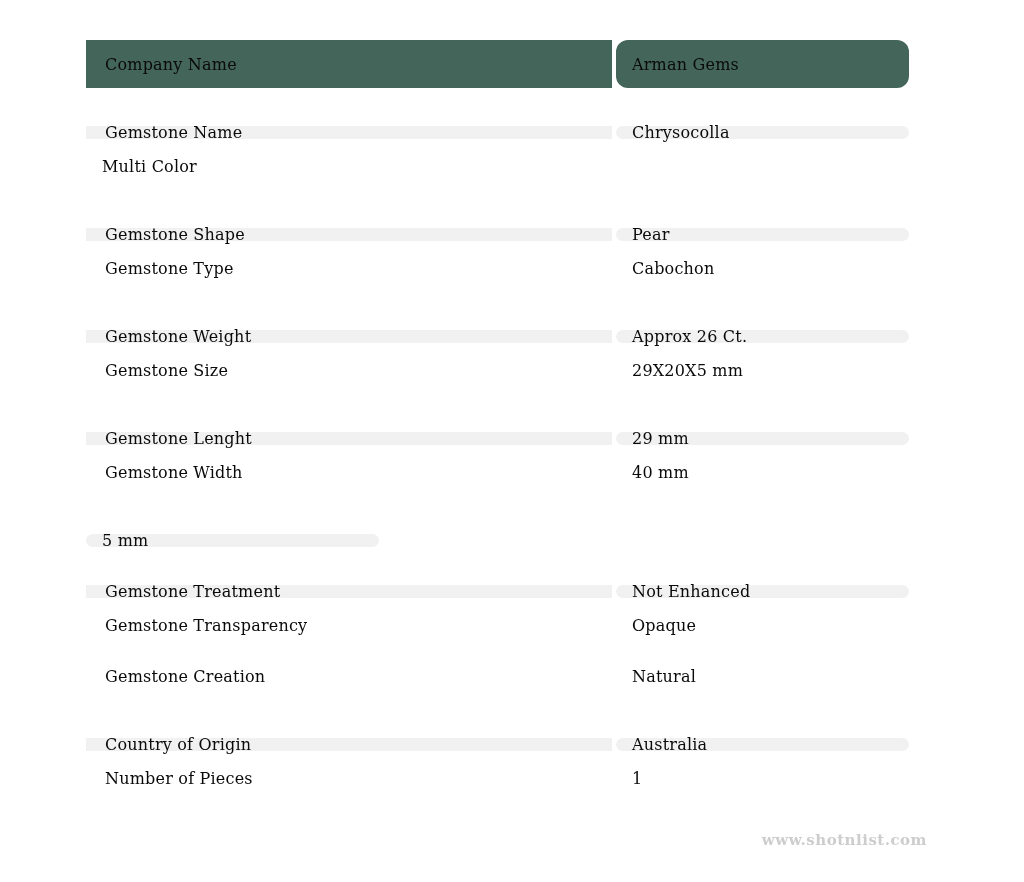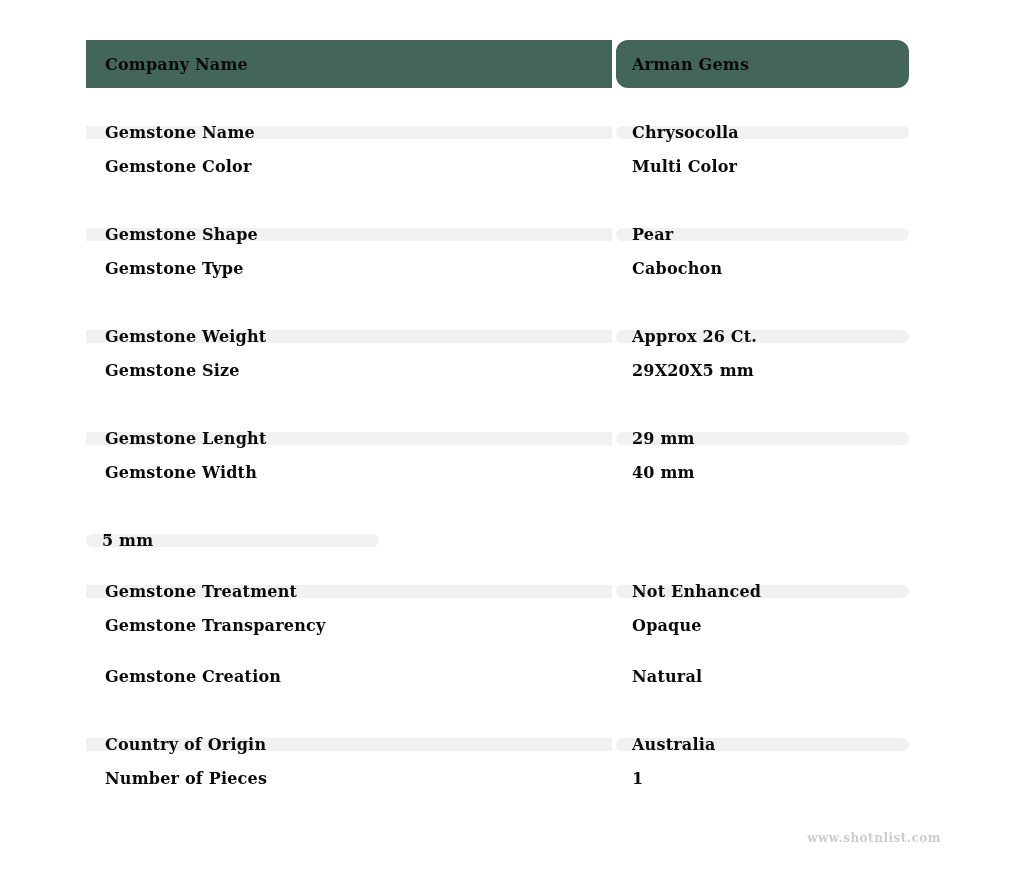--- a/index.html
+++ b/index.html
@@ -25,65 +25,64 @@
     width: 853px;
   }
   .row {
     display: flex;
     height: 48px;
     margin-bottom: 3px;
   }
   .cell {
     display: flex;
     align-items: center;
-    font-weight: bold;
+    font-weight: normal;
     font-size: 16px;
     color: var(--text-color);
     letter-spacing: 0.2px;
   }
   .cell.label {
     width: 530px;
     padding-left: 19px;
     border-right: 4px solid #ffffff;
   }
   .cell.value {
     width: 293px;
     padding-left: 16px;
     border-radius: 12px;
   }
   .row.header .cell { background: var(--header-bg); }
   .row.alt .cell    { background: var(--row-alt-bg); margin-top: 35px; }
   .row.plain .cell  { background: var(--row-bg); }
   .watermark {
     position: absolute;
     top: 831px;
-    right: 83px;
+    right: 97px;
     font-family: "DejaVu Serif", serif;
     font-weight: bold;
-    font-size: 12px;
+    font-size: 15px;
     color: var(--watermark-color);
     letter-spacing: 0.5px;
   }
 </style>
 </head>
 <body>
 
 <div class="spec-table">
   <div class="row header">
     <div class="cell label">Company Name</div>
     <div class="cell value">Arman Gems</div>
   </div>
   <div id="table-body">
   <div class="row alt">
     <div class="cell label">Gemstone Name</div>
     <div class="cell value">Chrysocolla</div>
   </div>
 
   <div class="row plain">
-    <div class="cell label">Gemstone Color</div>
     <div class="cell value">Multi Color</div>
   </div>
 
   <div class="row alt">
     <div class="cell label">Gemstone Shape</div>
     <div class="cell value">Pear</div>
   </div>
 
   <div class="row plain">
     <div class="cell label">Gemstone Type</div>

